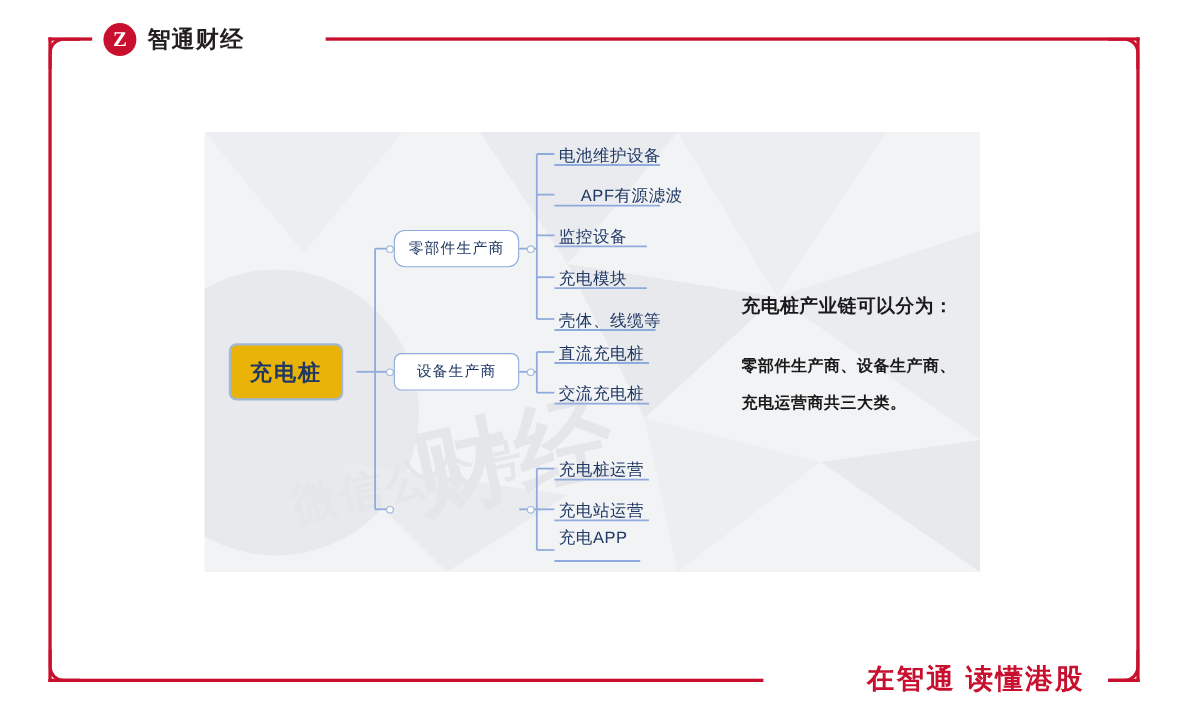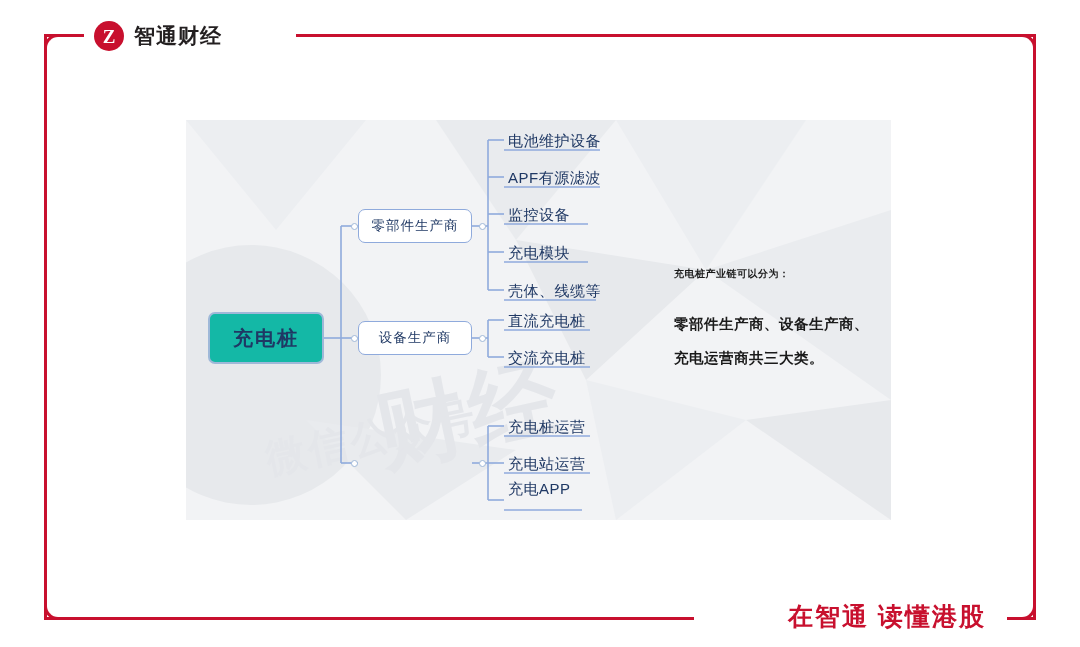--- a/index.html
+++ b/index.html
@@ -151,41 +151,41 @@
     position: absolute;
     box-sizing: border-box;
     display: flex;
     align-items: center;
     justify-content: center;
     white-space: nowrap;
   }
   .node-root {
     left: 22px;
     top: 192px;
-    width: 116px;
+    width: 104px;
     height: 52px;
-    background: #14b8a6;
+    background: #eab308;
     border: 2px solid #9fb8d8;
     border-radius: 7px;
     color: #1f3864;
     font-size: 20px;
     font-weight: bold;
     letter-spacing: 2px;
   }
   .node-branch {
     background: #ffffff;
     border: 1.5px solid #8faadc;
     border-radius: 7px;
     color: #1f3864;
     font-size: 13.5px;
     height: 34px;
     width: 114px;
     letter-spacing: 1px;
   }
-  .node-branch.b1 { left: 172px; top: 89px; }
+  .node-branch.b1 { left: 172px; top: 89px; border-radius: 10px; }
   .node-branch.b2 { left: 172px; top: 201px; }
   .node-branch.b3 { left: 172px; top: 326px; }
 
   .leaf {
     position: absolute;
     font-size: 15px;
     color: #1f3864;
     white-space: nowrap;
     letter-spacing: 0.5px;
     text-align: center;
@@ -202,21 +202,21 @@
 
   
   .caption {
     position: absolute;
     left: 488px;
     top: 147px;
     width: 210px;
     color: #1a1a1a;
   }
   .caption-title {
-    font-size: 10px;
+    font-size: 17px;
     font-weight: bold;
     margin-bottom: 26px;
     letter-spacing: 0.5px;
   }
   .caption-body {
     font-size: 14.5px;
     font-weight: bold;
     line-height: 34px;
     letter-spacing: 0.5px;
   }
@@ -320,21 +320,21 @@
   <div class="dot" style="left:293px; top:103px;"></div>
   <div class="dot" style="left:293px; top:215px;"></div>
   <div class="dot" style="left:293px; top:340px;"></div>
 
   <div class="node node-root">充电桩</div>
 
   <div class="node node-branch b1">零部件生产商</div>
   <div class="node node-branch b2">设备生产商</div>
 
   <div class="leaf" style="left:322px; top:12px;">电池维护设备</div>
-  <div class="leaf" style="left:322px; top:49px;text-align:center;">APF有源滤波</div>
+  <div class="leaf" style="left:342px; top:49px;text-align:center;">APF有源滤波</div>
   <div class="leaf" style="left:322px; top:86px;">监控设备</div>
   <div class="leaf" style="left:322px; top:124px;">充电模块</div>
   <div class="leaf" style="left:322px; top:162px;">壳体、线缆等</div>
 
   <div class="leaf" style="left:322px; top:192px;">直流充电桩</div>
   <div class="leaf" style="left:322px; top:229px;">交流充电桩</div>
 
   <div class="leaf" style="left:322px; top:298px;">充电桩运营</div>
   <div class="leaf" style="left:322px; top:335px;">充电站运营</div>
   <div class="leaf" style="left:322px; top:360px;">充电APP</div>

